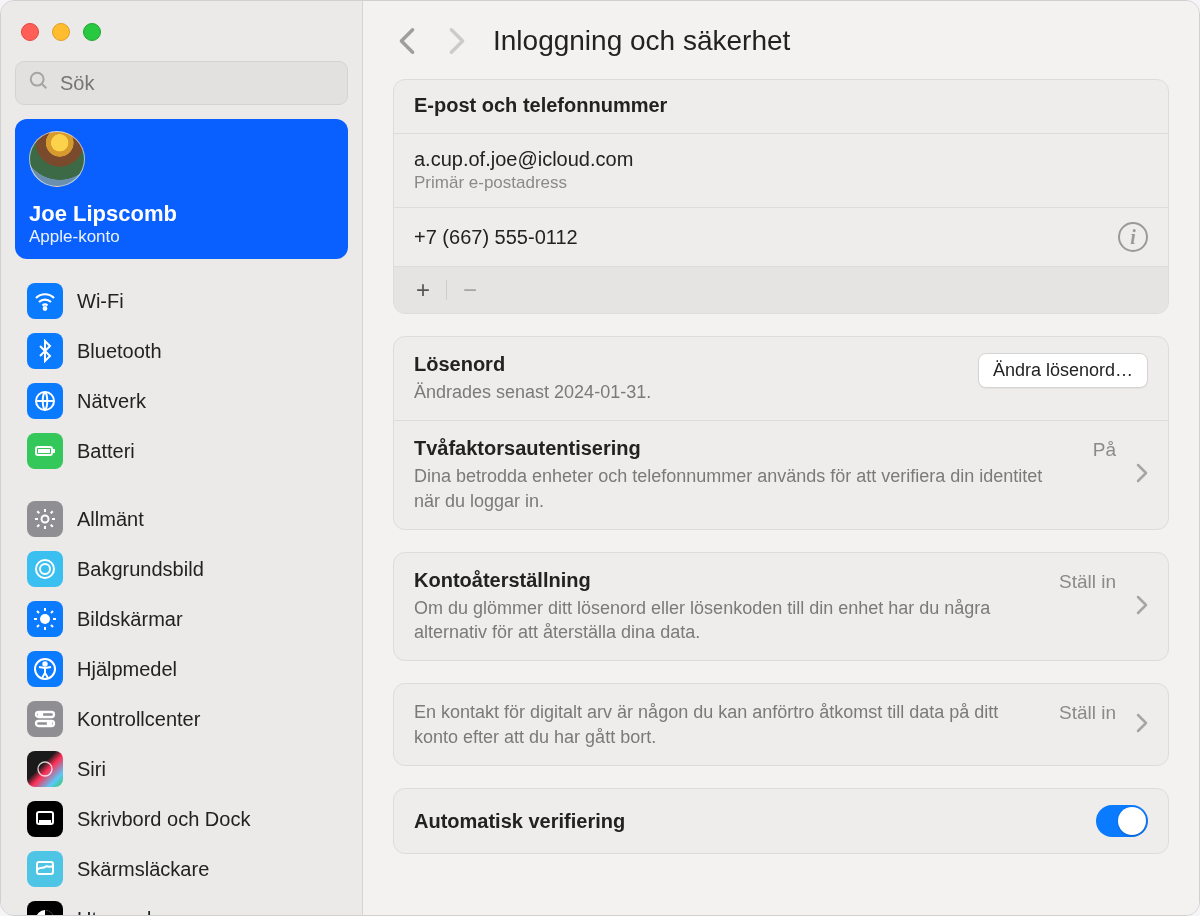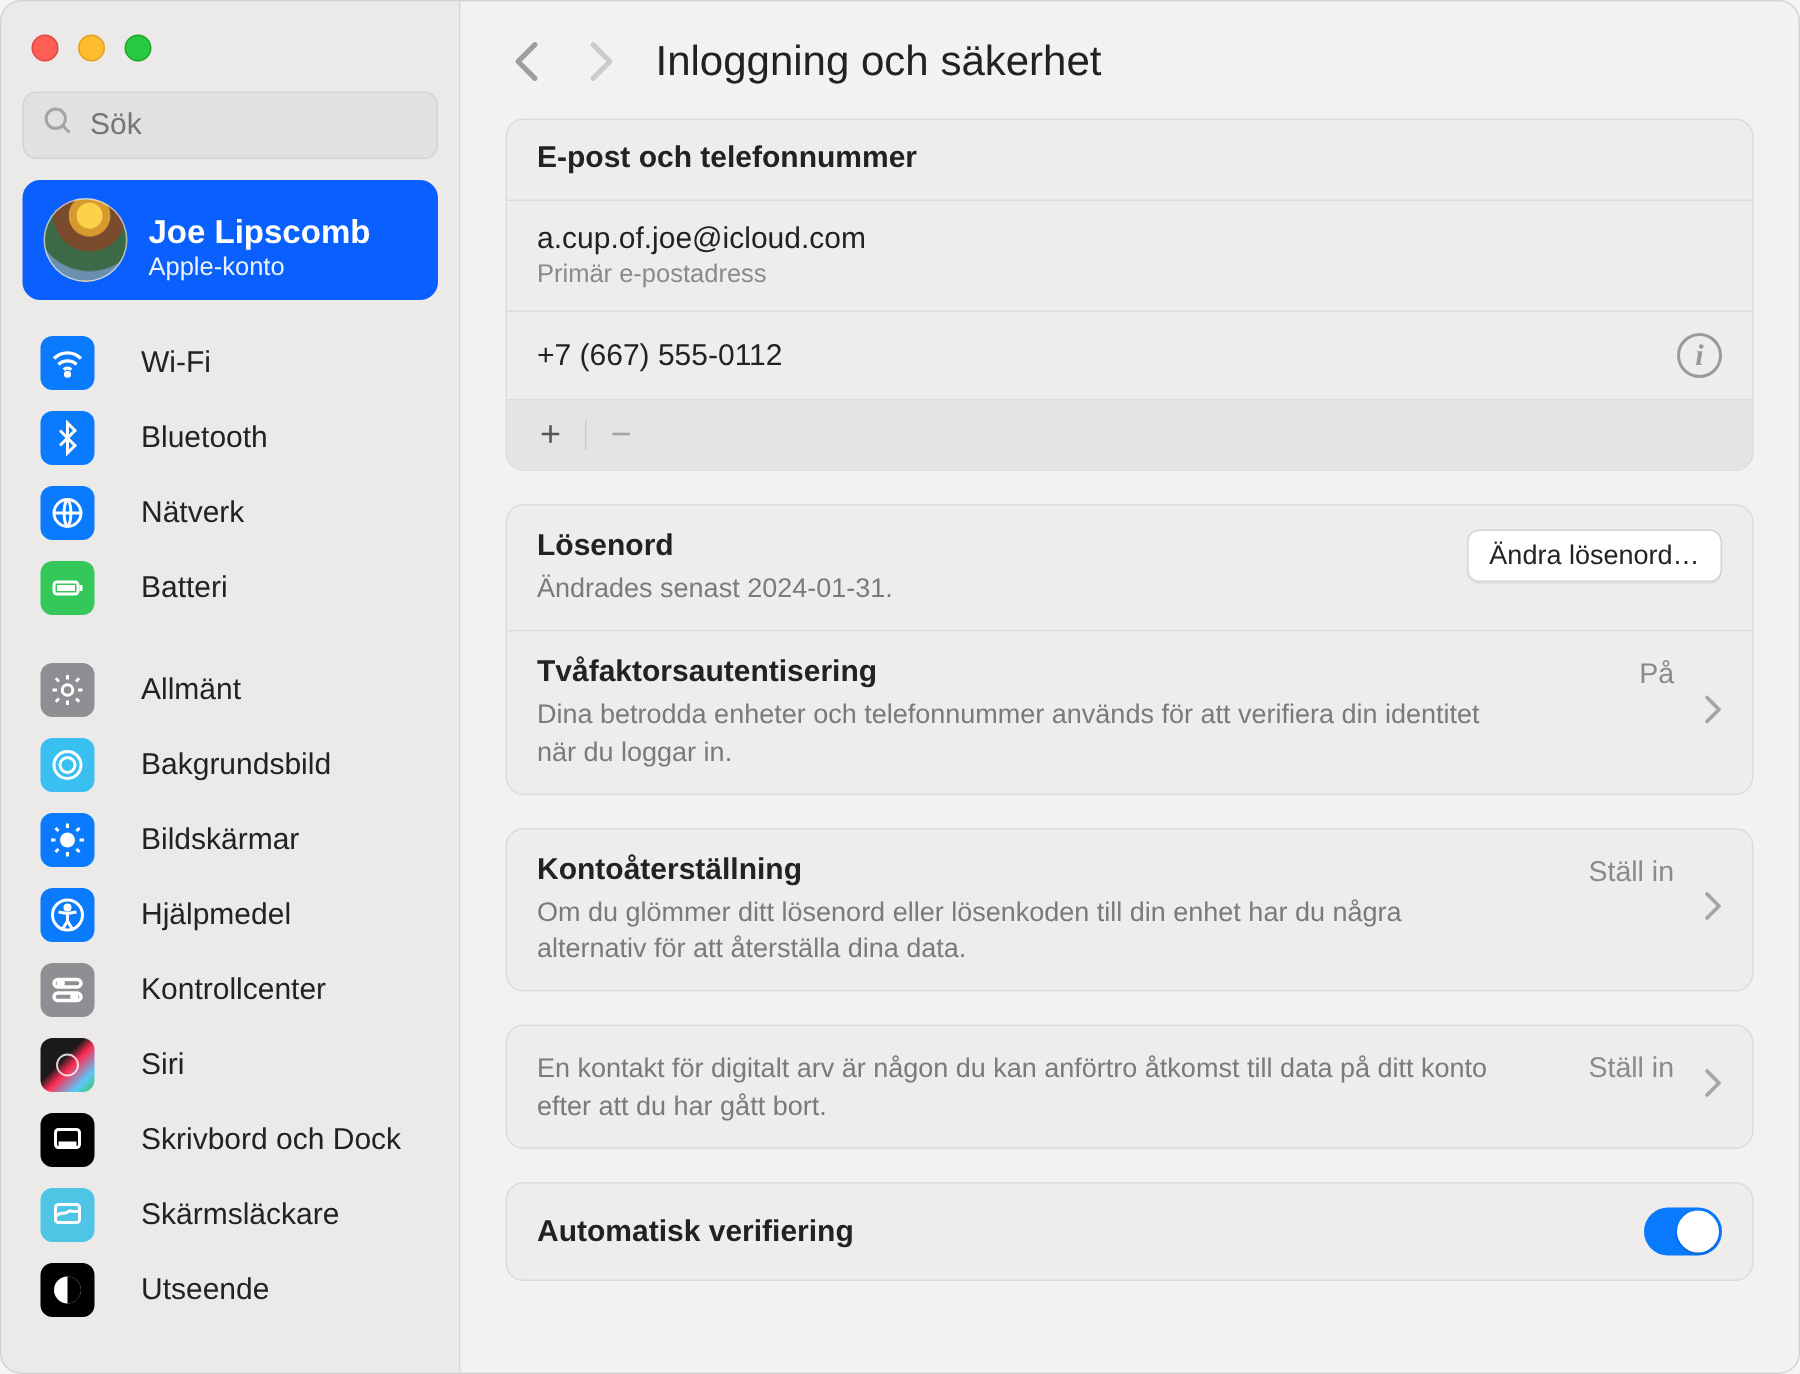--- a/index.html
+++ b/index.html
@@ -6,52 +6,53 @@
 body {
   font-family: -apple-system, "SF Pro Text", "Helvetica Neue", Arial, sans-serif;
   width: 1200px; height: 916px;
   background: #f5f5f7;
   display: flex;
   border-radius: 14px;
   overflow: hidden;
   border: 1px solid #d0d0d0;
 }
 .sidebar {
-  width: 306px;
+  width: 362px;
   background: #eceae9;
   border-right: 1px solid #d6d5d3;
   display: flex; flex-direction: column;
   padding: 18px 14px 10px 14px;
 }
 .traffic { display: flex; gap: 13px; padding: 4px 4px 20px 6px; }
 .dot { width: 18px; height: 18px; border-radius: 50%; }
 .dot.red { background:#ff5f57; border:1px solid #e24640;}
 .dot.yellow { background:#febc2e; border:1px solid #dfa023;}
 .dot.green { background:#28c840; border:1px solid #1fa52f;}
 .search {
   background:#e3e1df; border:1px solid #d5d3d1; border-radius:9px;
   padding:8px 12px; display:flex; align-items:center; gap:10px;
   margin-bottom:14px;
 }
 .search svg{width:22px;height:22px;opacity:.5}
 .search input{border:none;background:transparent;font-size:20px;color:#8a8a8a;flex:1;outline:none}
 .account-card{
   background:#0a60ff; color:#fff; border-radius:12px;
-  padding:12px 14px; display:flex; align-items:flex-end; gap:14px;
+  padding:12px 14px; display:flex; align-items:flex-start; gap:14px;
   margin-bottom:18px;
+  flex-direction:column;
 }
 .avatar{
   width:56px;height:56px;border-radius:50%;
   background: radial-gradient(circle at 55% 20%, #fbd24a 0 16%, #d79a2f 17% 26%, #7a4a2d 27% 45%, #3d6a46 46% 70%, #6b8fae 71% 100%);
   border:1.5px solid rgba(255,255,255,.6);
 }
 .acc-name{font-size:22px;font-weight:700;line-height:1.2}
 .acc-sub{font-size:17px;opacity:.92;font-weight:400}
 .nav-group{padding:0 4px; display:flex;flex-direction:column;gap:2px;margin-bottom:20px}
-.nav-item{display:flex;align-items:center;gap:31px;padding:6px 8px;border-radius:8px;font-size:20px;color:#222;cursor:default}
+.nav-item{display:flex;align-items:center;gap:14px;padding:6px 8px;border-radius:8px;font-size:20px;color:#222;cursor:default}
 .nav-icon{width:36px;height:36px;border-radius:8px;display:flex;align-items:center;justify-content:center;flex-shrink:0}
 .nav-icon svg{width:24px;height:24px}
 .i-wifi{background:#0a7aff}
 .i-bt{background:#0a7aff}
 .i-net{background:#0a7aff}
 .i-bat{background:#34c759}
 .i-gen{background:#8e8e93}
 .i-wall{background:#39bff0}
 .i-disp{background:#0a7aff}
 .i-acc{background:#0a7aff}

